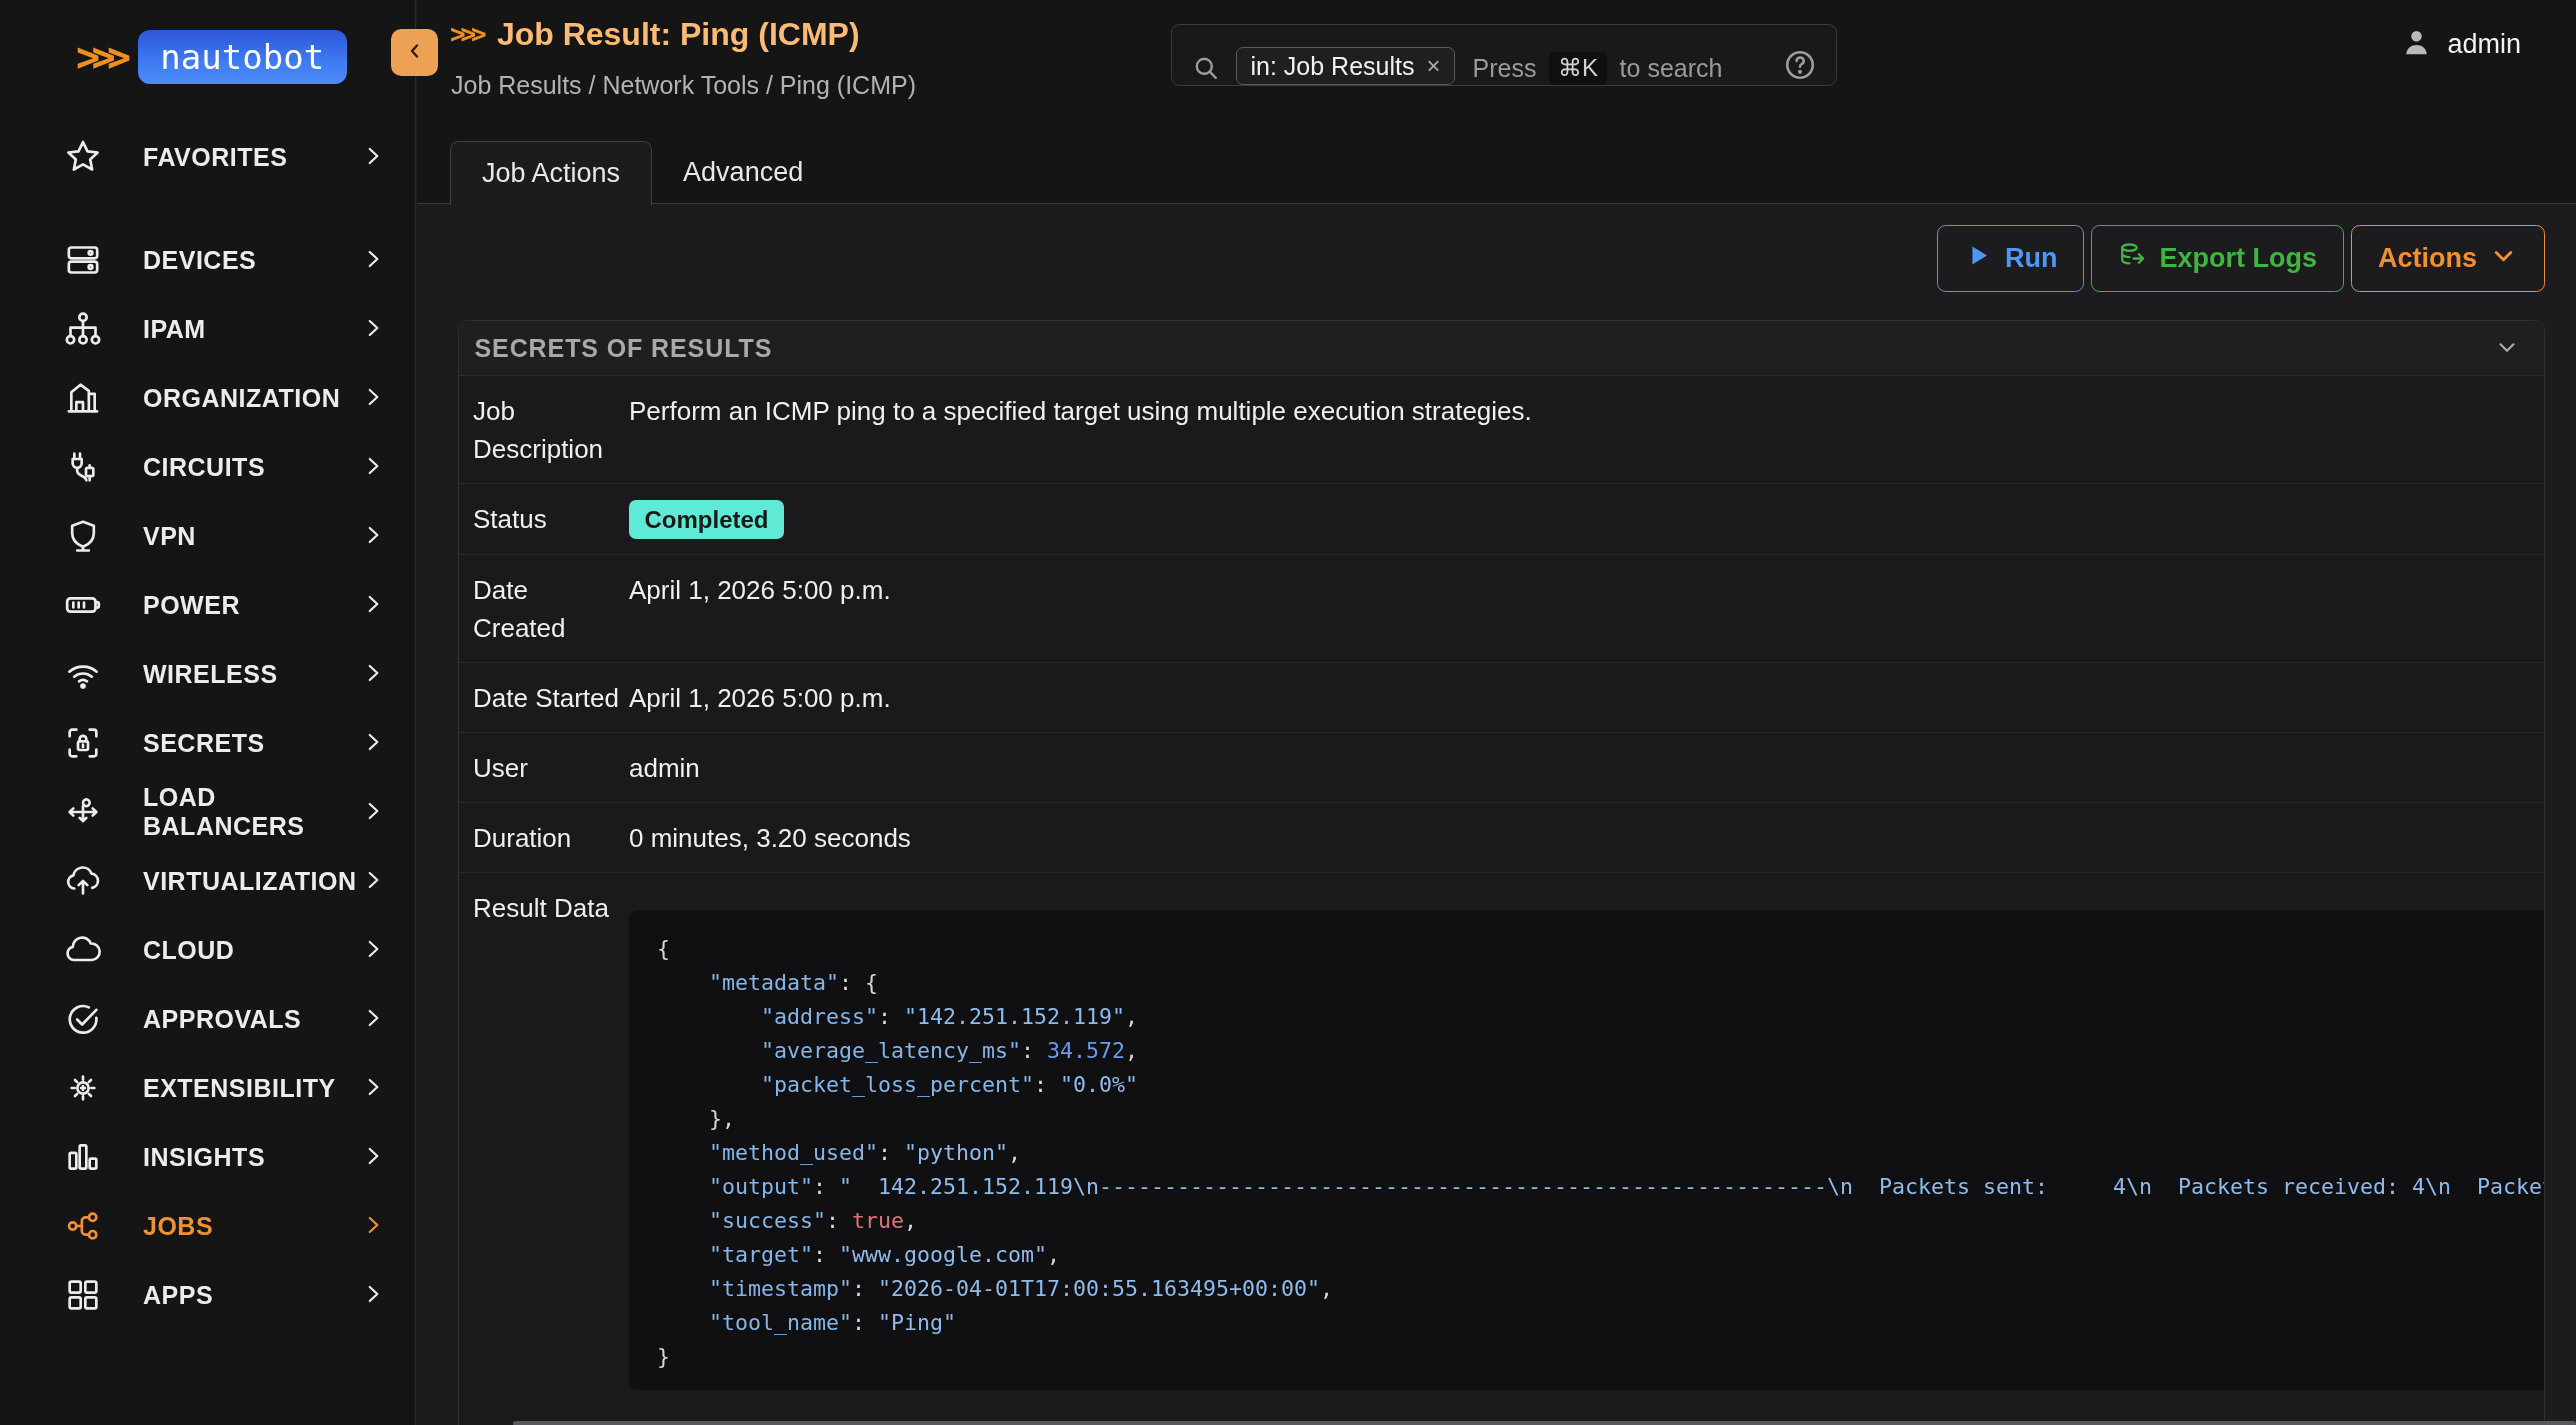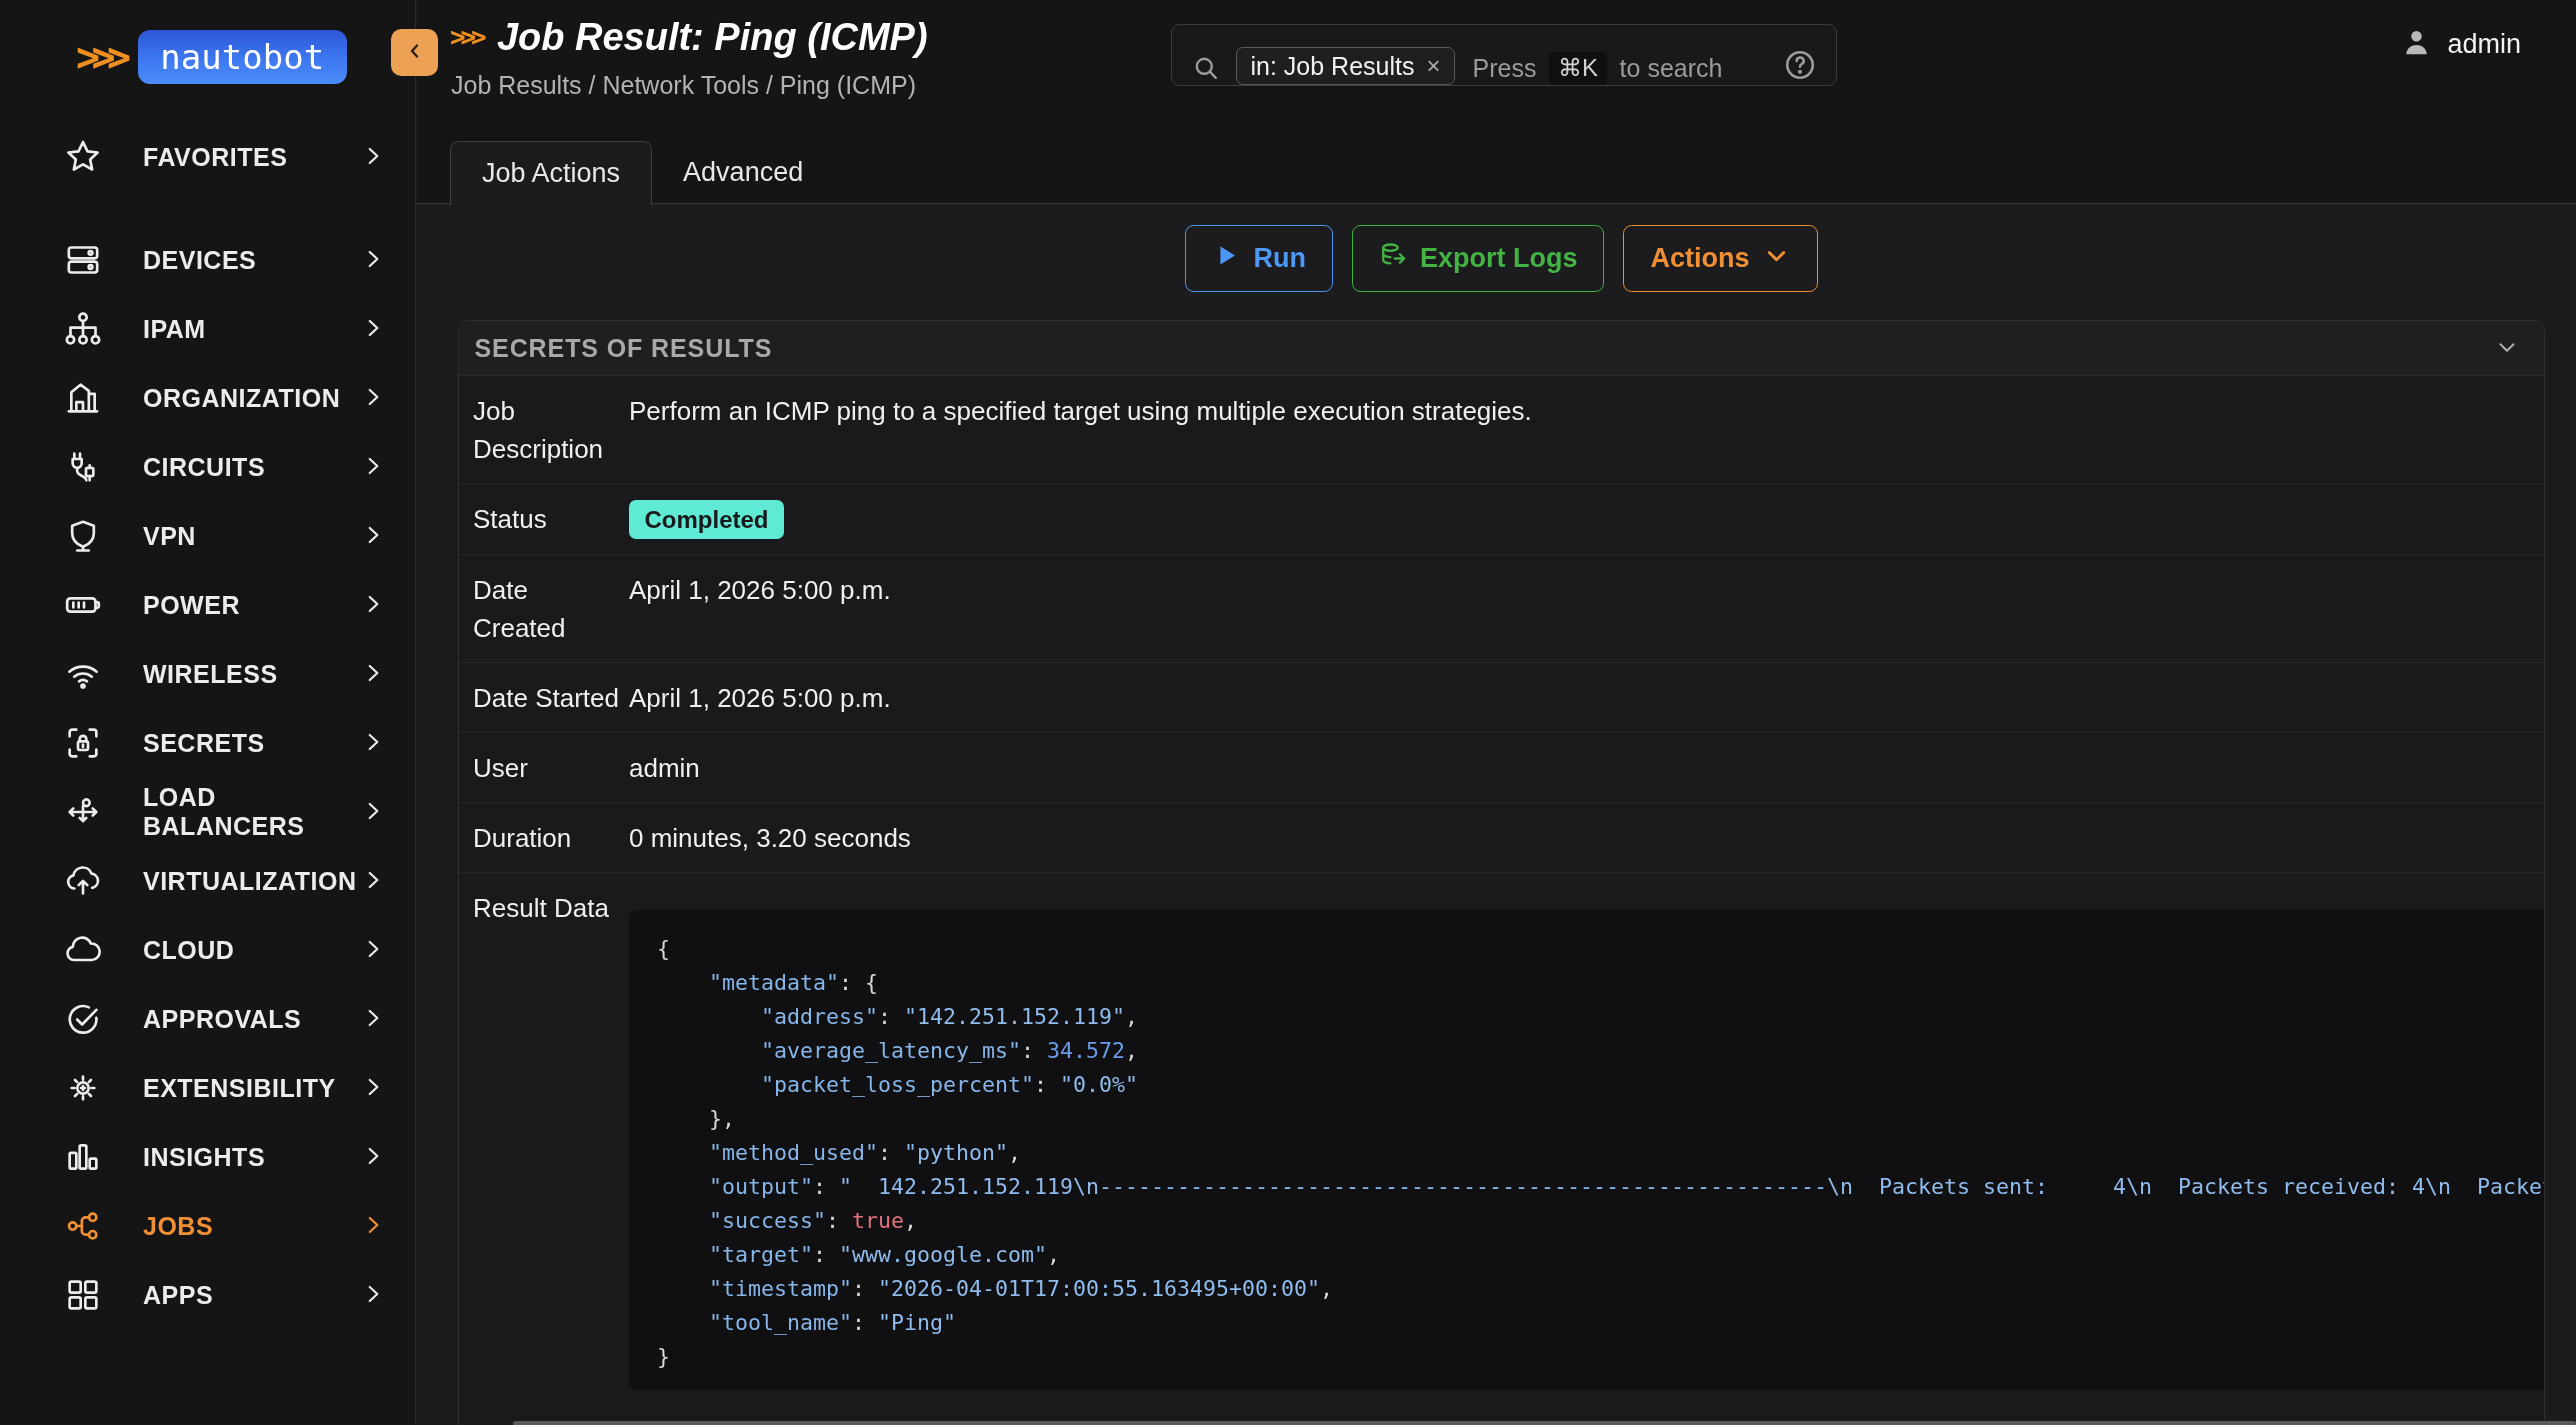--- a/index.html
+++ b/index.html
@@ -34,21 +34,21 @@
                   color:#2e2012; cursor:pointer; }
   .collapse-btn svg { width:24px; height:24px; }
 
   
   .main { position:absolute; left:417px; top:0; right:0; bottom:0; }
 
   .topbar { position:relative; height:204px; background:#151516; border-bottom:1.7px solid #39393d; }
   .title-row { position:absolute; left:33px; top:15.5px; display:flex; align-items:center; gap:15.5px; }
   .title-chevrons { font-family:"DejaVu Sans Mono", monospace; font-weight:bold;
                     font-size:26px; color:#ee8f1f; letter-spacing:-5.2px; }
-  .page-title { font-size:38px; font-weight:bold; color:#ffffff;font-style:italic; }
+  .page-title { font-size:32px; font-weight:bold; color:#fdba74; }
   .breadcrumb { position:absolute; left:34px; top:71px; font-size:25px; color:#b3b3b3; }
 
   .searchbar { position:absolute; left:754px; top:24px; width:666px; height:62px;
                background:#19191b; border:1.7px solid #3c3c40; border-radius:8.6px;
                display:flex; align-items:flex-end; padding:0 19px; cursor:text; }
   .search-icon svg { width:29px; height:29px; color:#9c9c9c; }
   .search-pill { display:flex; align-items:center; gap:12px; margin-left:15.5px;
                  border:1.7px solid #5a5a5e; border-radius:7px; padding:3.4px 14px;
                  color:#f2f2f2; font-size:25px; background:#1f1f22; }
   .pill-close { color:#aeaeae; font-size:24px; cursor:pointer; }
@@ -64,21 +64,21 @@
 
   .tabs { position:absolute; left:33px; bottom:-1.7px; display:flex; align-items:flex-end; z-index:5; }
   .tab { height:64px; display:flex; align-items:center; padding:0 31px;
          font-size:27px; color:#e8e8e8; cursor:pointer; }
   .tab.active { background:#1c1c1e; border:1.7px solid #3f3f44; border-bottom:none;
                 border-radius:8.6px 8.6px 0 0; }
 
   
   .content { position:absolute; left:0; top:206px; right:0; bottom:0;
              background:#1c1c1e; padding:19px 31px 0 41px; overflow:hidden; }
-  .actions-row { display:flex; justify-content:center; gap:19px; margin-bottom:28px; }
+  .actions-row { display:flex; justify-content:flex-end; gap:7px; margin-bottom:28px; }
   .btn { display:flex; align-items:center; gap:12px; height:67px; padding:0 26px;
          background:transparent; border-radius:8.6px; font-size:27px; font-weight:bold;
          cursor:pointer; font-family:"Liberation Sans", sans-serif; }
   .btn svg { width:29px; height:29px; }
   .btn-run { color:#4d97f5; border:1.7px solid #4d97f5; }
   .btn-export { color:#43b343; border:1.7px solid #43b343; }
   .btn-actions { color:#f09033; border:1.7px solid #f09033; }
 
   .panel { background:#1a1a1c; border:1.7px solid #303034; border-radius:10.3px;
            min-height:1293px; overflow:hidden; }

